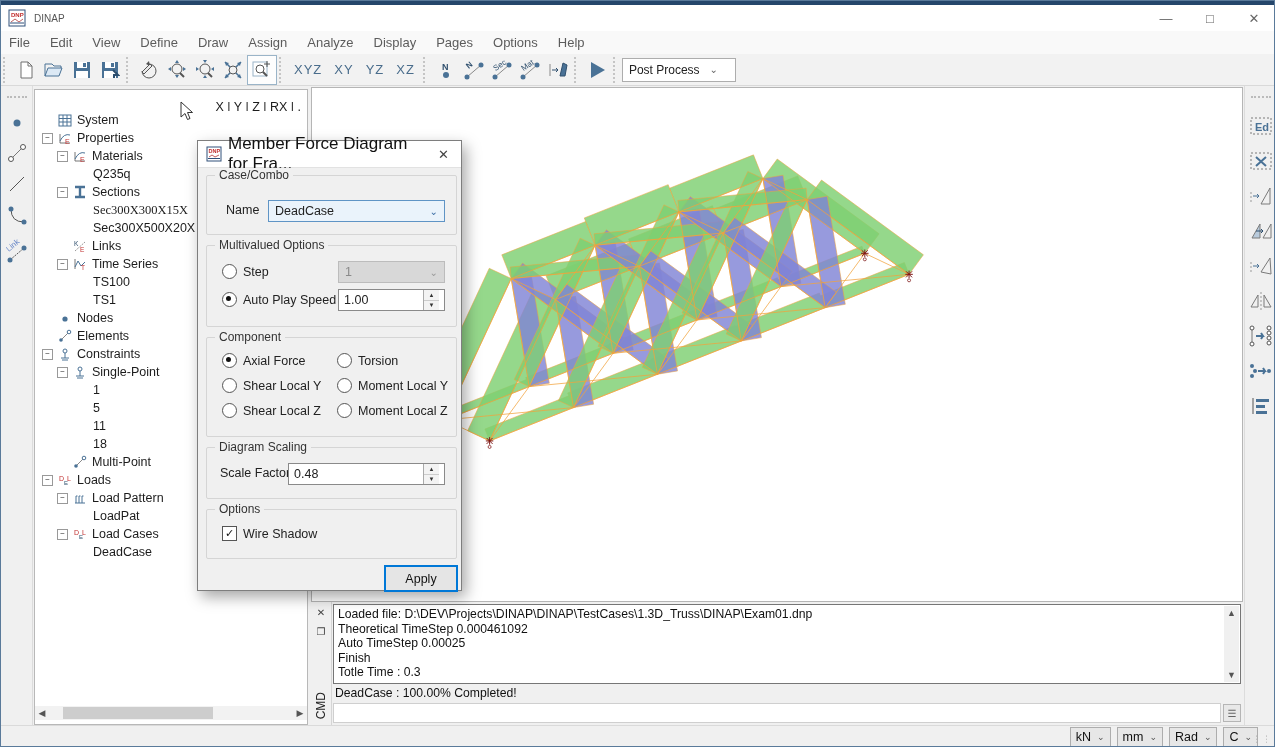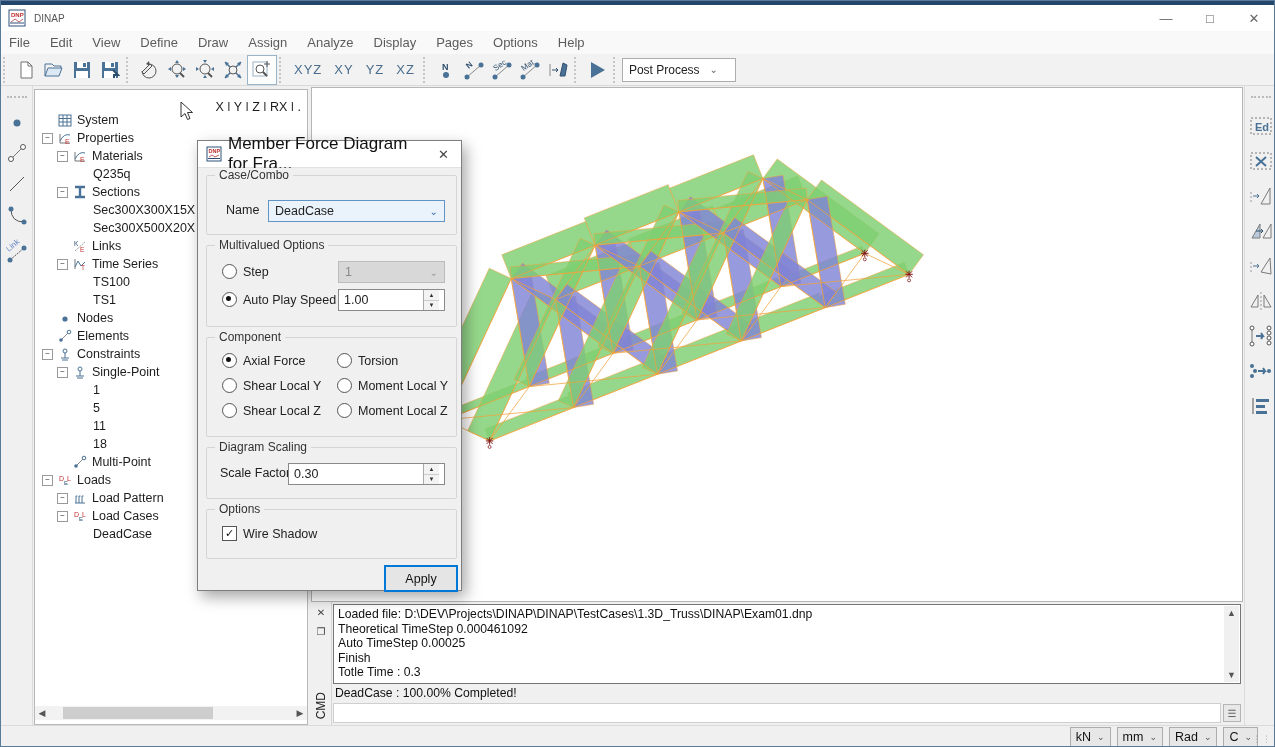--- a/index.html
+++ b/index.html
@@ -393,21 +393,21 @@
       </div>
       <div class="trow" style="padding-left: 22px;">
         <span class="texp">−</span>
         <span class="tico">
           <svg width="14" height="14">
             <path d="M2 2 H12 M2 12 H12 M7 2 V12" stroke="#4a7296" stroke-width="2.4"></path>
           </svg>
         </span>
         <span class="tlabel">Sections</span>
       </div>
-      <div class="trow" style="padding-left: 37px;">
+      <div class="trow" style="padding-left: 37px; font-family: Liberation Serif, serif;">
         <span style="width: 15px; flex: 0 0 auto;"></span>
         <span class="tico" style="width: 2px;"></span>
         <span class="tlabel">Sec300X300X15X</span>
       </div>
       <div class="trow" style="padding-left: 37px;">
         <span style="width: 15px; flex: 0 0 auto;"></span>
         <span class="tico" style="width: 2px;"></span>
         <span class="tlabel">Sec300X500X20X</span>
       </div>
       <div class="trow" style="padding-left: 22px;">
@@ -525,20 +525,25 @@
         <span class="tlabel">Loads</span>
       </div>
       <div class="trow" style="padding-left: 22px;">
         <span class="texp">−</span>
         <span class="tico">
           <svg width="14" height="14">
             <path d="M2 12 H12 M3 12 V5 M6 12 V5 M9 12 V5 M3 5 H4.5 M6 5 H7.5 M9 5 H10.5" stroke="#4a7296"></path>
           </svg>
         </span>
         <span class="tlabel">Load Pattern</span>
+      </div>
+      <div class="trow" style="padding-left: 37px;">
+        <span style="width: 15px; flex: 0 0 auto;"></span>
+        <span class="tico" style="width: 2px;"></span>
+        <span class="tlabel">LoadPat</span>
       </div>
       <div class="trow" style="padding-left: 22px;">
         <span class="texp">−</span>
         <span class="tico">
           <svg width="14" height="14">
             <text x="1" y="8" font-size="7" fill="#c03030">D</text>
             <text x="6" y="12" font-size="6" fill="#30506e">E</text>
             <text x="9" y="8" font-size="7" fill="#c03030">L</text>
           </svg>
         </span>
@@ -814,21 +819,21 @@
       <span>Moment Local Z</span>
     </div>
 
     <div class="grp" style="top:306px;height:50px">
       <span class="grplbl">Diagram Scaling</span>
     </div>
     <div class="drow" style="left:14px;top:325px">
       <span>Scale Factor</span>
     </div>
     <div class="field abs" style="left:90px;top:322px;width:157px">
-      <span>0.30</span>
+      <span>0.48</span>
       <span class="spin">
           <div>▲</div>
           <div>▼</div>
         </span>
     </div>
 
     <div class="grp" style="top:368px;height:48px">
       <span class="grplbl">Options</span>
     </div>
     <div class="drow" style="left:16px;top:385px">

